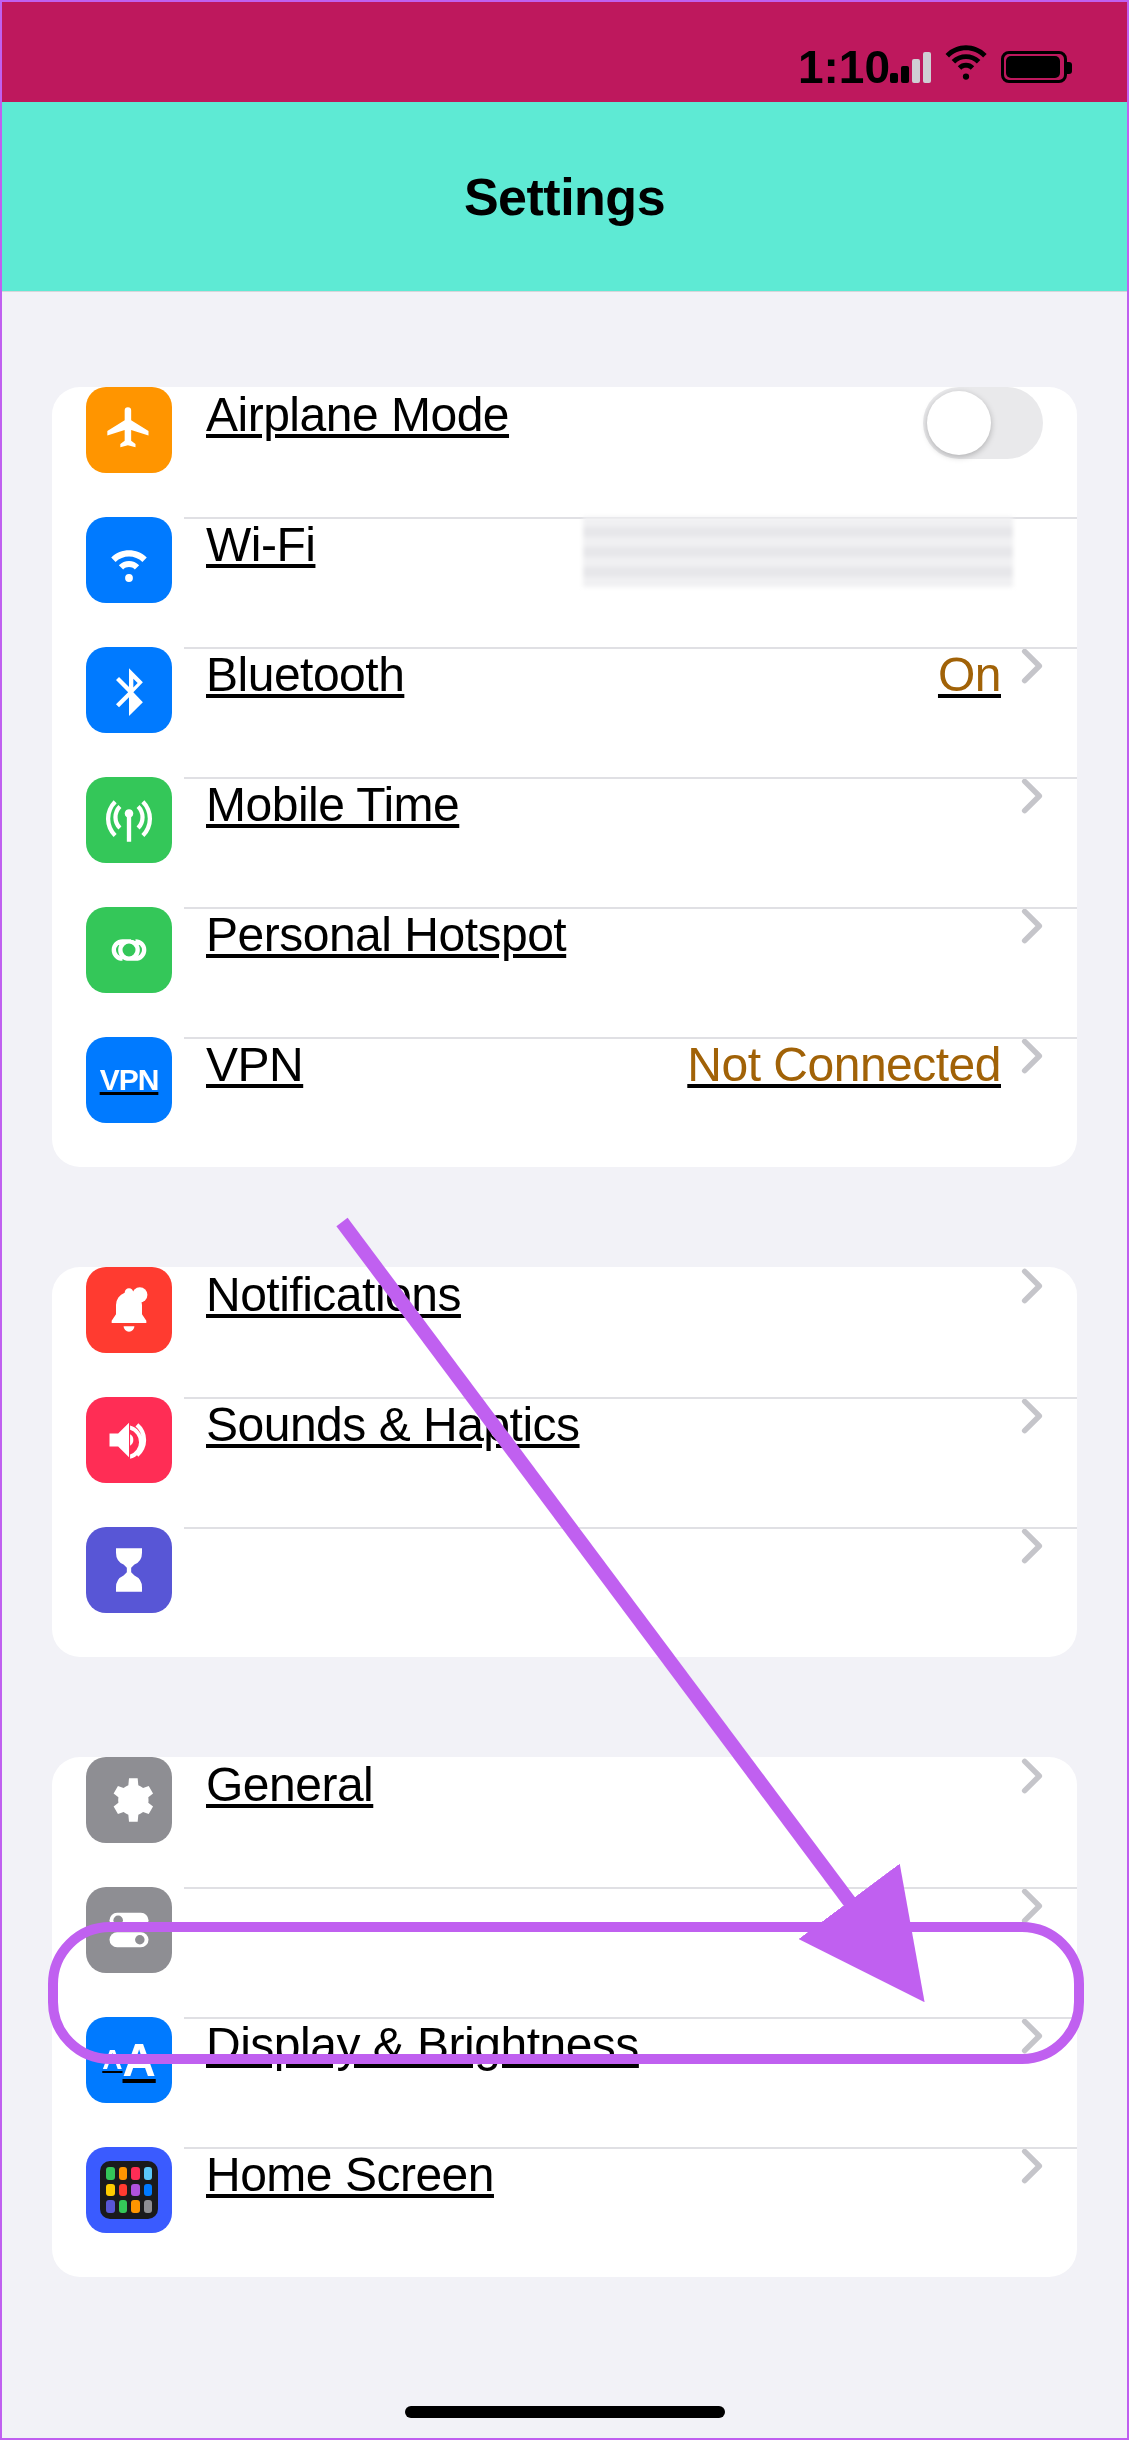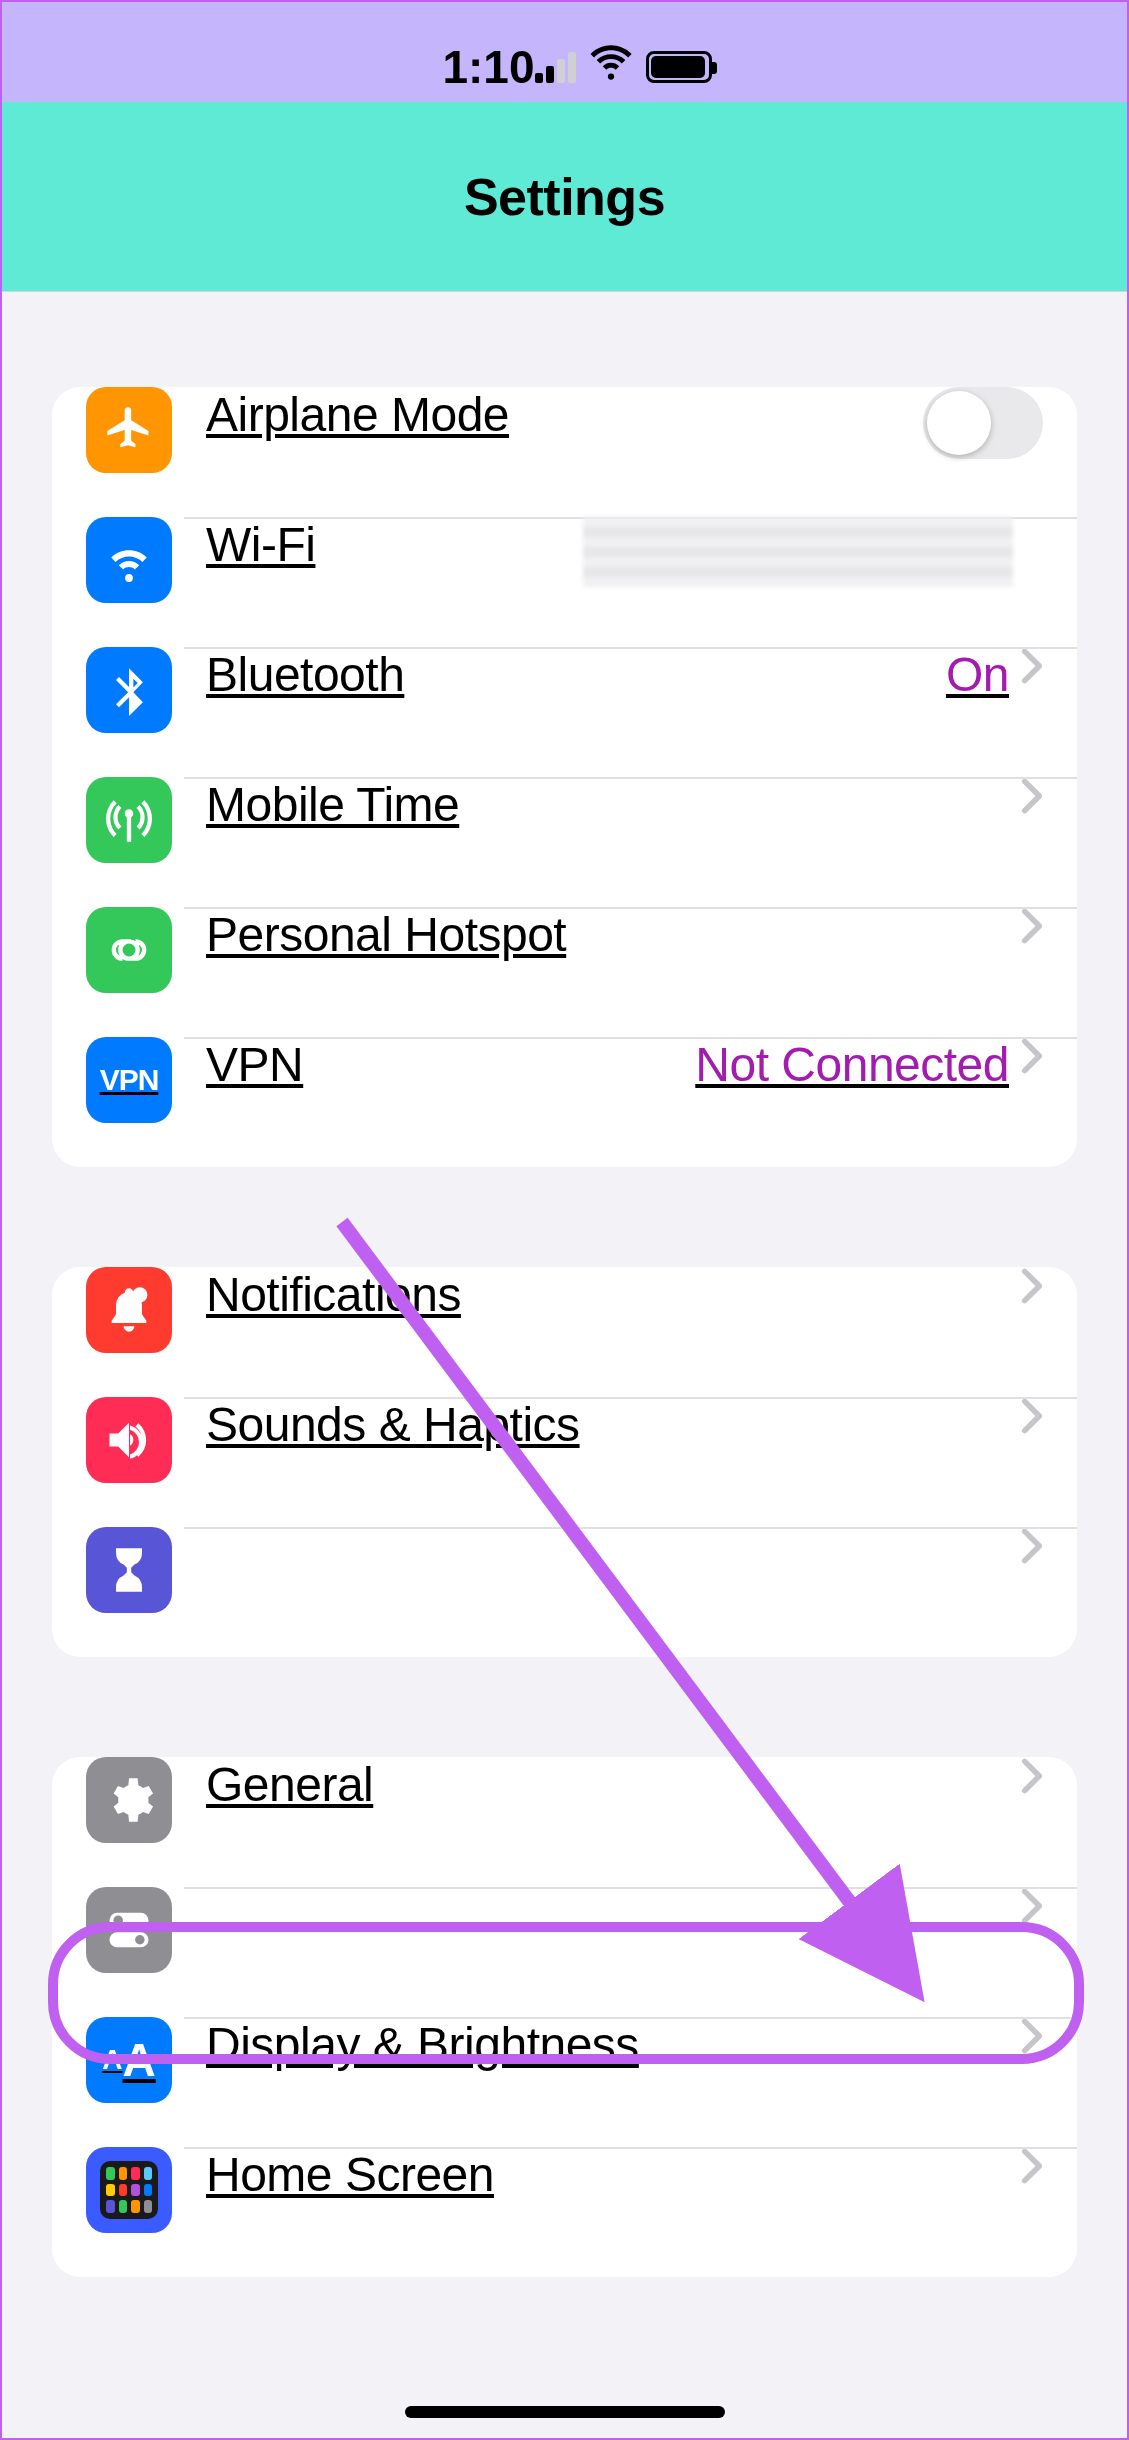--- a/index.html
+++ b/index.html
@@ -8,26 +8,26 @@
     font-family: -apple-system, "Helvetica Neue", Arial, sans-serif;
     background: #f2f2f7;
     border: 2px solid #c060f0;
     position: relative;
     overflow: hidden;
   }
   
   .status-bar {
     height: 100px;
     display: flex;
-    justify-content: center;
+    justify-content: flex-end;
     align-items: center;
     padding: 30px 60px 0 85px;
     font-size: 46px;
     font-weight: 600;
-    background: #c4b5fd;
+    background: #be185d;
   }
   .status-right { display: flex; align-items: center; gap: 14px; }
   .signal-bars { display: flex; align-items: flex-end; gap: 3px; height: 32px;}
   .signal-bars span { width: 8px; background: #cfcfd4; border-radius: 2px; }
   .signal-bars span:nth-child(1){height:10px;background:#000;}
   .signal-bars span:nth-child(2){height:17px;background:#000;}
   .signal-bars span:nth-child(3){height:24px;}
   .signal-bars span:nth-child(4){height:31px;}
   .wifi-icon svg { width: 42px; height: 42px; }
   .battery { width: 66px; height: 32px; border: 3px solid #000; border-radius: 8px; position: relative; }
@@ -73,21 +73,21 @@
   .icon-box {
     width: 86px; height: 86px;
     border-radius: 20px;
     display: flex; align-items: center; justify-content: center;
     margin-right: 34px;
     flex-shrink: 0;
   }
   .icon-box svg { width: 52px; height: 52px; }
   .row-label { font-size: 48px; color: #000; flex-grow: 0; letter-spacing: -0.5px;}
   .spacer { flex: 1; }
-  .row-value { font-size: 48px; color: #a21caf; margin-right: 4px; letter-spacing: -0.5px;}
+  .row-value { font-size: 48px; color: #a16207; margin-right: 12px; letter-spacing: -0.5px;}
   .chevron {
     color: #c5c5ca;
     display: flex;
     align-items: center;
     margin-left: 8px;
   }
   .chevron svg { width: 22px; height: 38px; }
   .toggle {
     width: 120px; height: 72px;
     background: #e9e9eb;

